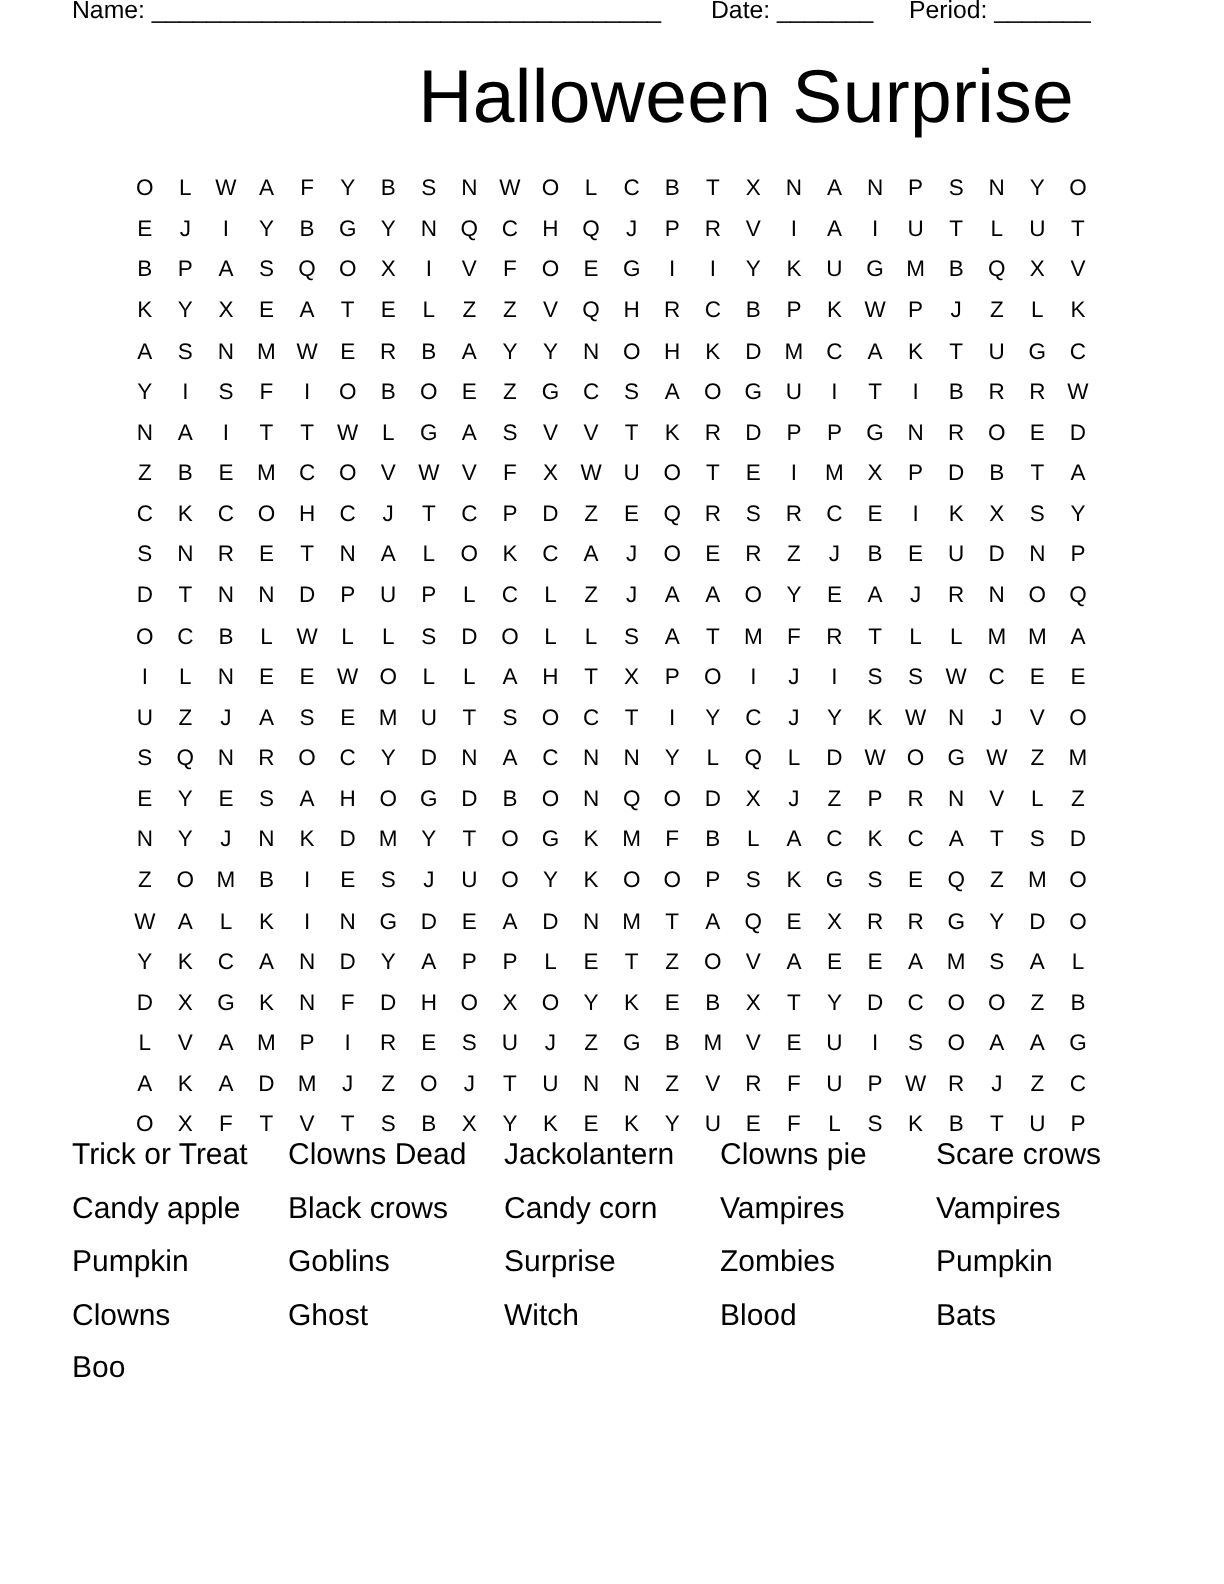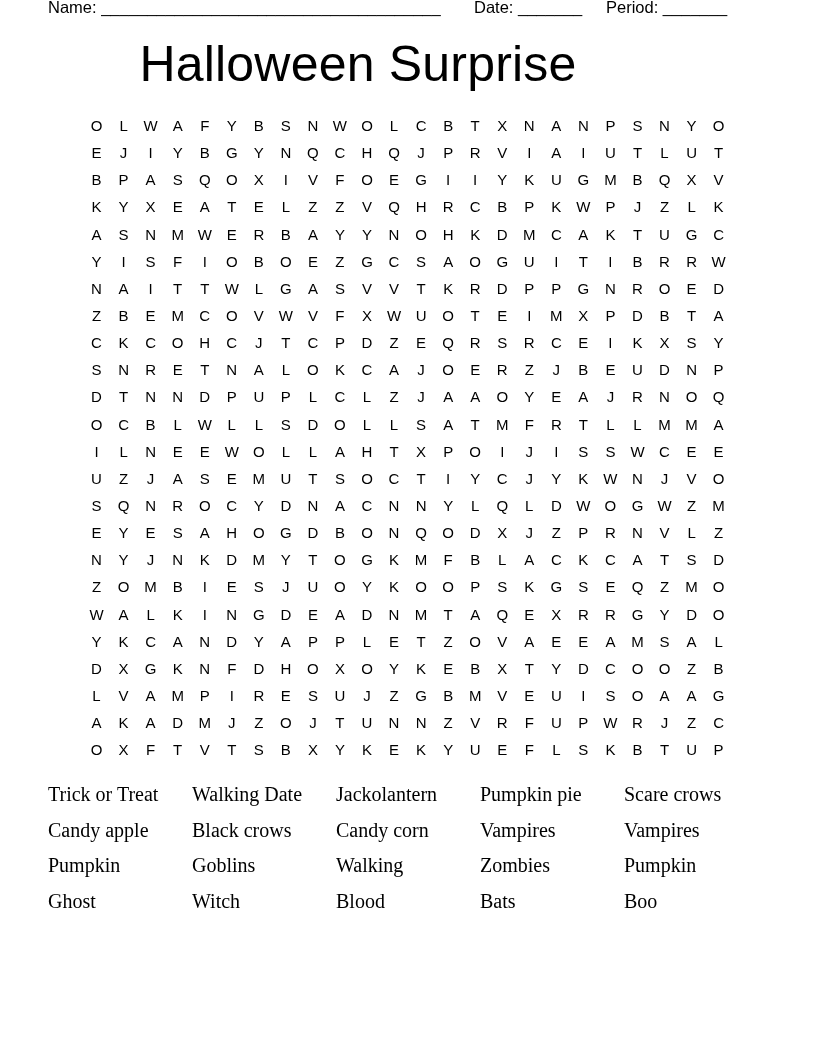--- a/index.html
+++ b/index.html
@@ -6,38 +6,37 @@
     body {
       width: 816px; height: 1056px; position: relative; overflow: hidden;
       font-family: "Liberation Sans", "DejaVu Sans", sans-serif; color: #000;
     }
     .header-line {
       position: absolute; top: -2px; left: 48px; width: 720px; height: 22px;
       font-size: 16.5px; white-space: nowrap;
     }
     .header-line span { position: absolute; top: 0; }
     .title {
-      position: absolute; top: 32px; left: 0; width: 716px; text-align: center;
+      position: absolute; top: 32px; left: 0; width: 716px; text-align: right;
       font-size: 50px; line-height: 64px; letter-spacing: 0.2px;
     }
     .grid {
       position: absolute; top: 112px; left: 83px;
       display: grid;
       grid-template-columns: repeat(24, 27.05px);
       grid-auto-rows: 27.15px;
     }
     .cell {
       text-align: center; font-size: 15px; line-height: 27px;
     }
     .words {
-      position: absolute; top: 779px; left: 48px;
+      position: absolute; top: 755px; left: 48px;
       display: grid;
       grid-template-columns: repeat(5, 144px);
       grid-auto-rows: 35.5px;
-      font-family: Liberation Serif, serif;
     }
     .word { font-size: 20px; line-height: 30px; white-space: nowrap; }
   </style>
 </head>
 <body>
 
 <div class="header-line">
   <span style="left:0">Name: _____________________________________</span>
   <span style="left:426px">Date: _______</span>
   <span style="left:558px">Period: _______</span>
@@ -619,32 +618,33 @@
     <div class="cell">S</div>
     <div class="cell">K</div>
     <div class="cell">B</div>
     <div class="cell">T</div>
     <div class="cell">U</div>
     <div class="cell">P</div>
   </div>
 
 <div class="words" id="words">
     <div class="word">Trick or Treat</div>
-    <div class="word">Walking Date</div>
+    <div class="word">Clowns Dead</div>
     <div class="word">Jackolantern</div>
-    <div class="word">Pumpkin pie</div>
+    <div class="word">Clowns pie</div>
     <div class="word">Scare crows</div>
     <div class="word">Candy apple</div>
     <div class="word">Black crows</div>
     <div class="word">Candy corn</div>
     <div class="word">Vampires</div>
     <div class="word">Vampires</div>
     <div class="word">Pumpkin</div>
     <div class="word">Goblins</div>
-    <div class="word">Walking</div>
+    <div class="word">Surprise</div>
     <div class="word">Zombies</div>
     <div class="word">Pumpkin</div>
+    <div class="word">Clowns</div>
     <div class="word">Ghost</div>
     <div class="word">Witch</div>
     <div class="word">Blood</div>
     <div class="word">Bats</div>
     <div class="word">Boo</div>
   </div>
 
 </body></html>

